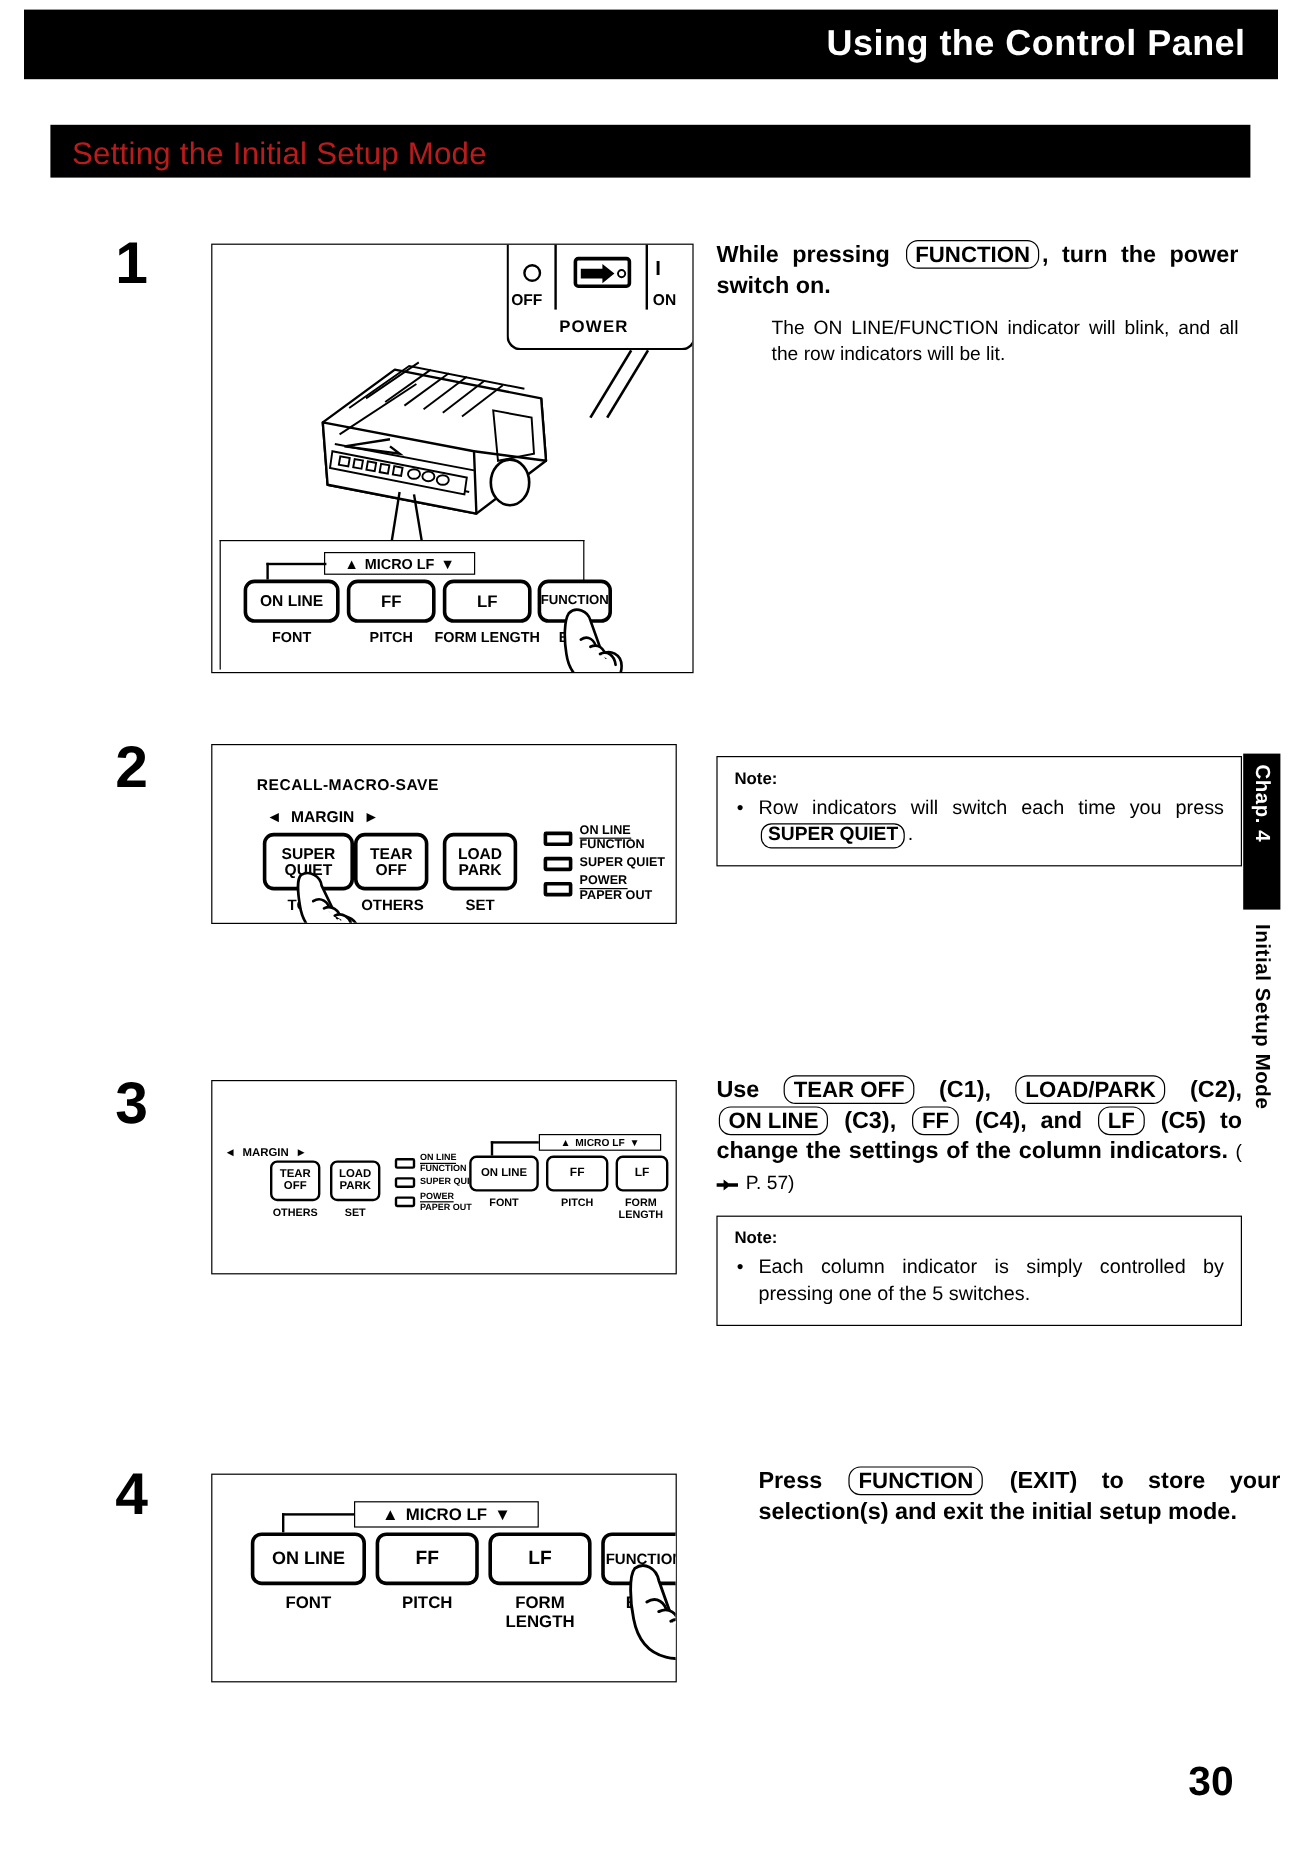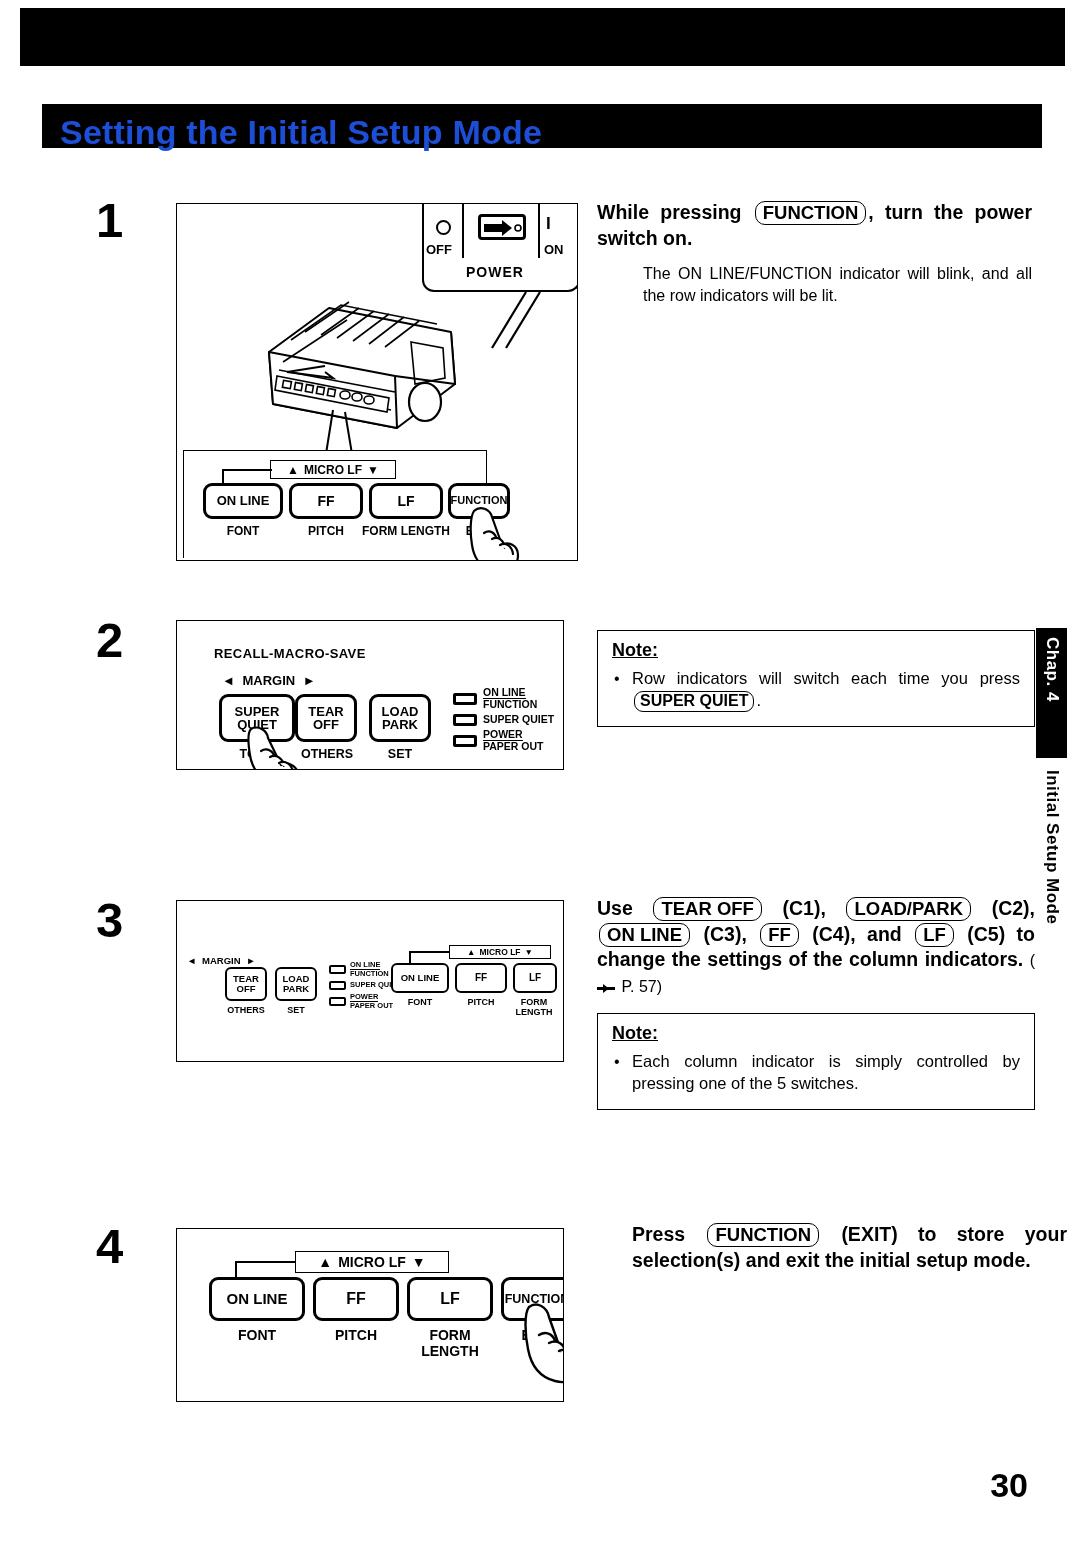--- a/index.html
+++ b/index.html
@@ -22,21 +22,21 @@
     position:absolute;right:42px;top:20px;
     color:#fff;font-size:30px;font-weight:bold;letter-spacing:.4px;
     font-family:"Liberation Sans", sans-serif;
   }
   .sec-bar{
     position:absolute;left:42px;top:104px;width:1000px;height:44px;
     background:#000;
   }
   .sec-title{
     position:absolute;left:60px;top:113px;
-    color:#1d4ed8;font-size:34px;font-weight:bold;letter-spacing:.2px;
+    color:#b91c1c;font-size:26px;font-weight:normal;letter-spacing:.2px;
   }
 
   
   .tab-black{
     position:absolute;left:1036px;top:628px;width:31px;height:130px;background:#000;
   }
   .tab-black span{
     display:block;
     writing-mode:vertical-rl;
     color:#fff;font-size:17px;font-weight:bold;
@@ -86,21 +86,21 @@
     vertical-align:baseline;
   }
   .pref{font-weight:normal;font-size:16px;}
 
   
   .note{
     margin-top:14px;
     border:1.6px solid #000;
     padding:9px 14px 14px 14px;
   }
-  .note-title{font-size:18px;font-weight:bold;margin-bottom:7px;text-decoration:underline;}
+  .note-title{font-size:14px;font-weight:bold;margin-bottom:7px;}
   .note-body{font-size:16.5px;line-height:1.33;text-align:justify;position:relative;padding-left:20px;}
   .note-body:before{content:"\2022";position:absolute;left:2px;top:0;font-size:16px;}
   .note .keycap{font-size:16px;border-width:1.4px;padding:0 5px;border-radius:9px;}
 
   
   .pnl{position:absolute;}
   .btn{
     position:absolute;
     border:3.5px solid #000;border-radius:9px;background:#fff;
     display:flex;align-items:center;justify-content:center;
@@ -125,20 +125,21 @@
     font-size:34px;font-weight:bold;
   }
   .hand{position:absolute;}
 </style>
 </head>
 <body>
 
 <div class="page">
 
   <div class="hdr-bar"></div>
+  <div class="hdr-title">Using the Control Panel</div>
   <div class="sec-bar"></div>
   <div class="sec-title">Setting the Initial Setup Mode</div>
 
   <div class="tab-black">
     <span>Chap. 4</span>
   </div>
   <div class="tab-white">
     <span>Initial Setup Mode</span>
   </div>
 

